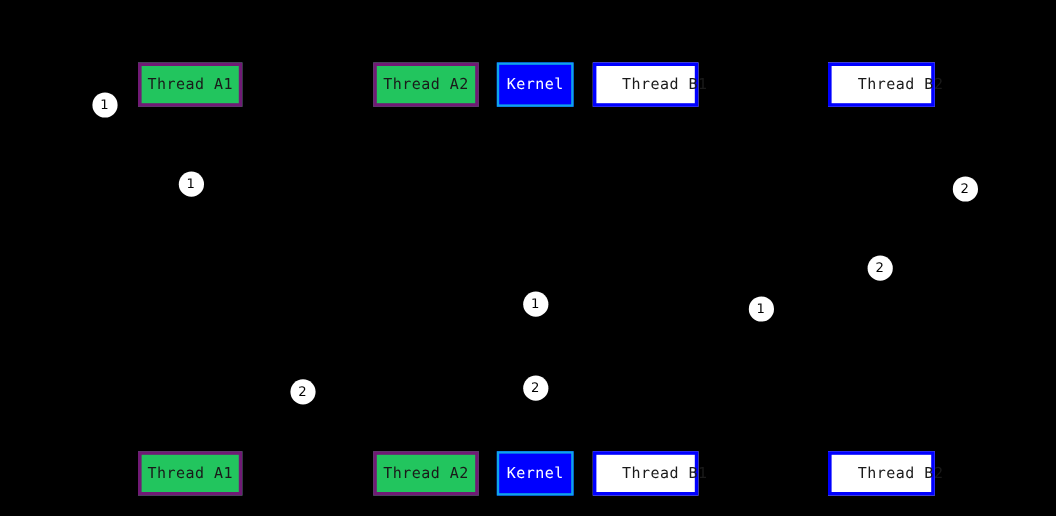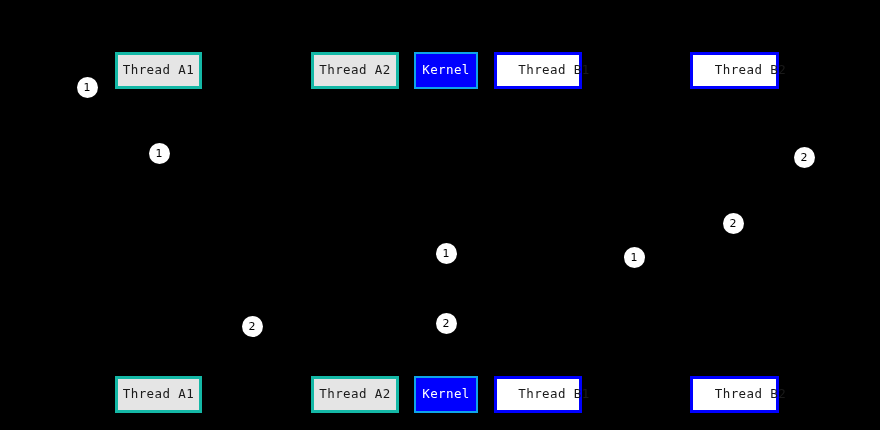--- a/index.html
+++ b/index.html
@@ -26,22 +26,22 @@
     display: flex;
     align-items: center;
     justify-content: center;
     font-family: "DejaVu Sans Mono", "Liberation Mono", monospace;
     font-size: 12.5px;
     letter-spacing: 0.4px;
     white-space: nowrap;
     line-height: 1;
   }
   .participant.red {
-    background: #e5e5e5;
-    border: 3px solid #14b8a6;
+    background: #22c55e;
+    border: 3px solid #701a75;
     color: #1a1a1a;
   }
   .participant.blue {
     background: #ffffff;
     border: 3px solid #0000ff;
     color: #1a1a1a;
     padding-left: 32px;
   }
   .participant.filled {
     background: #0000ff;

